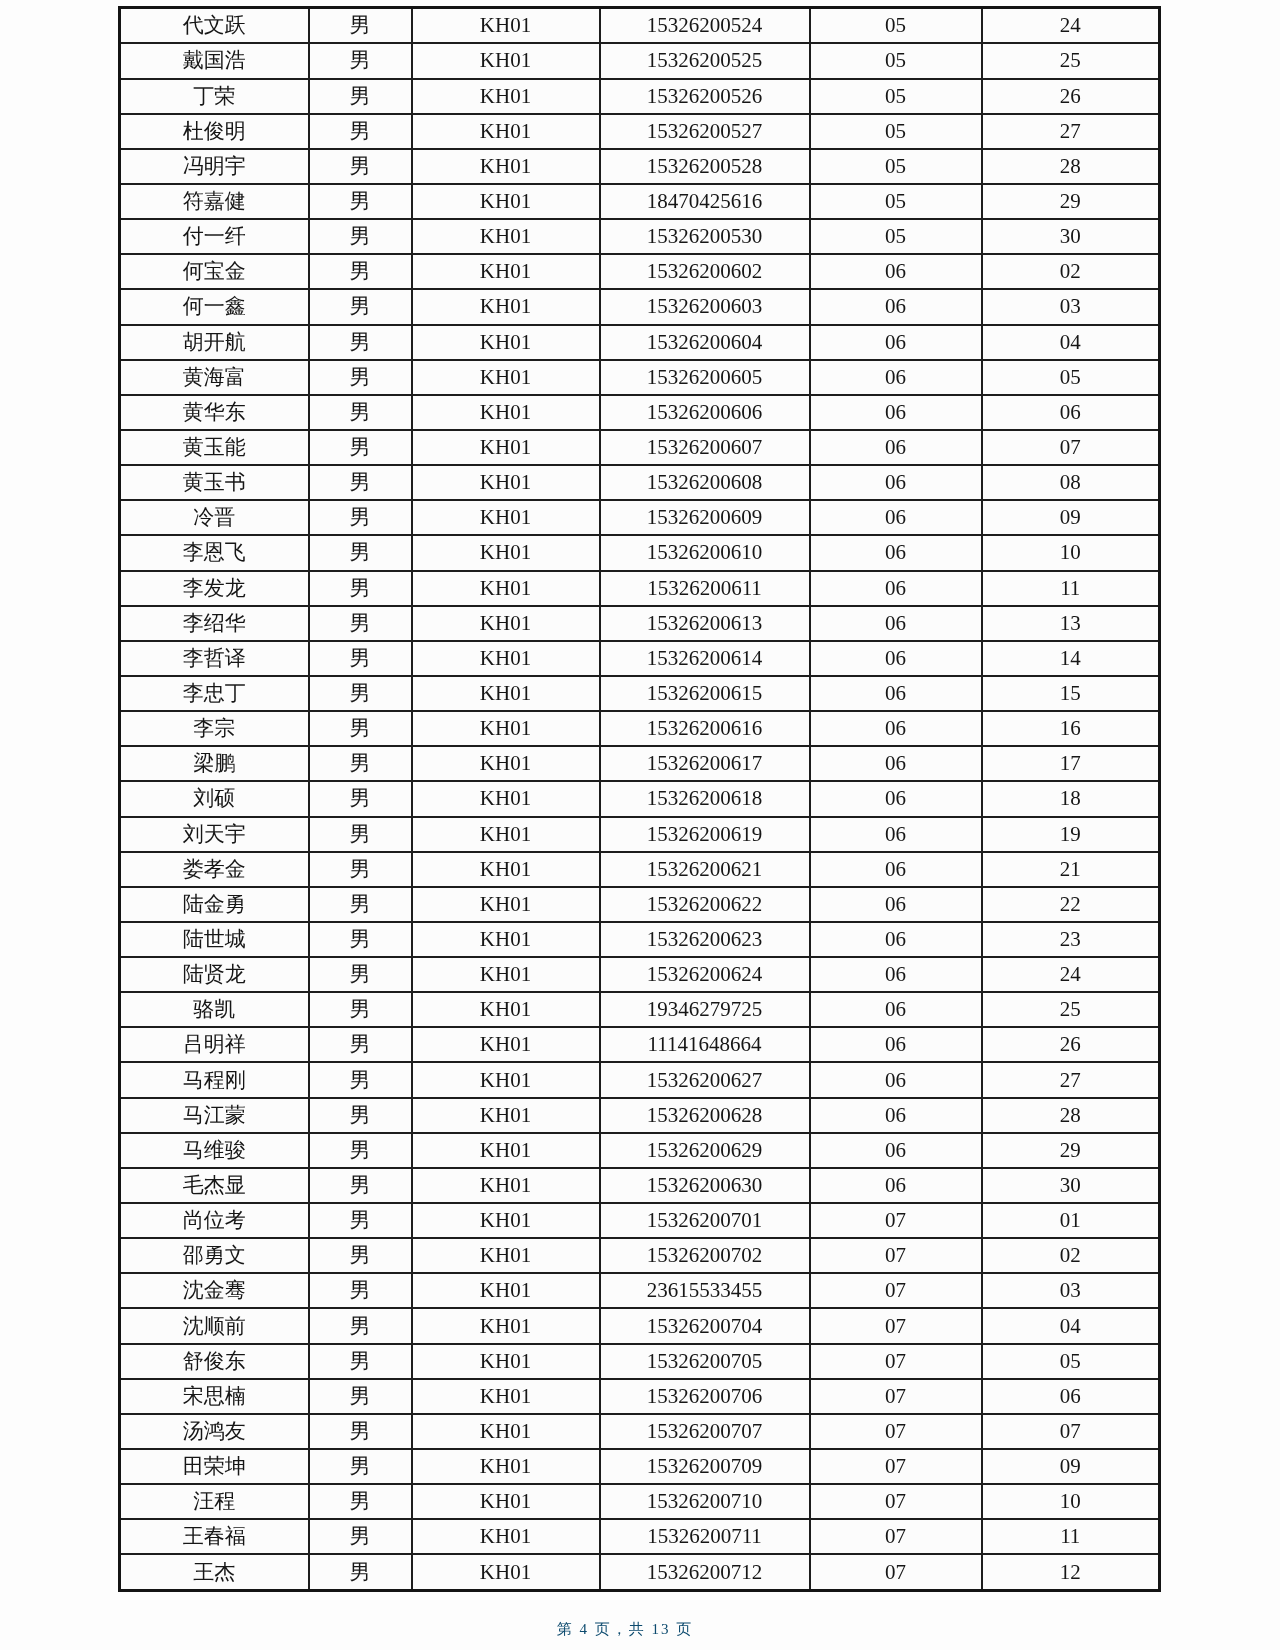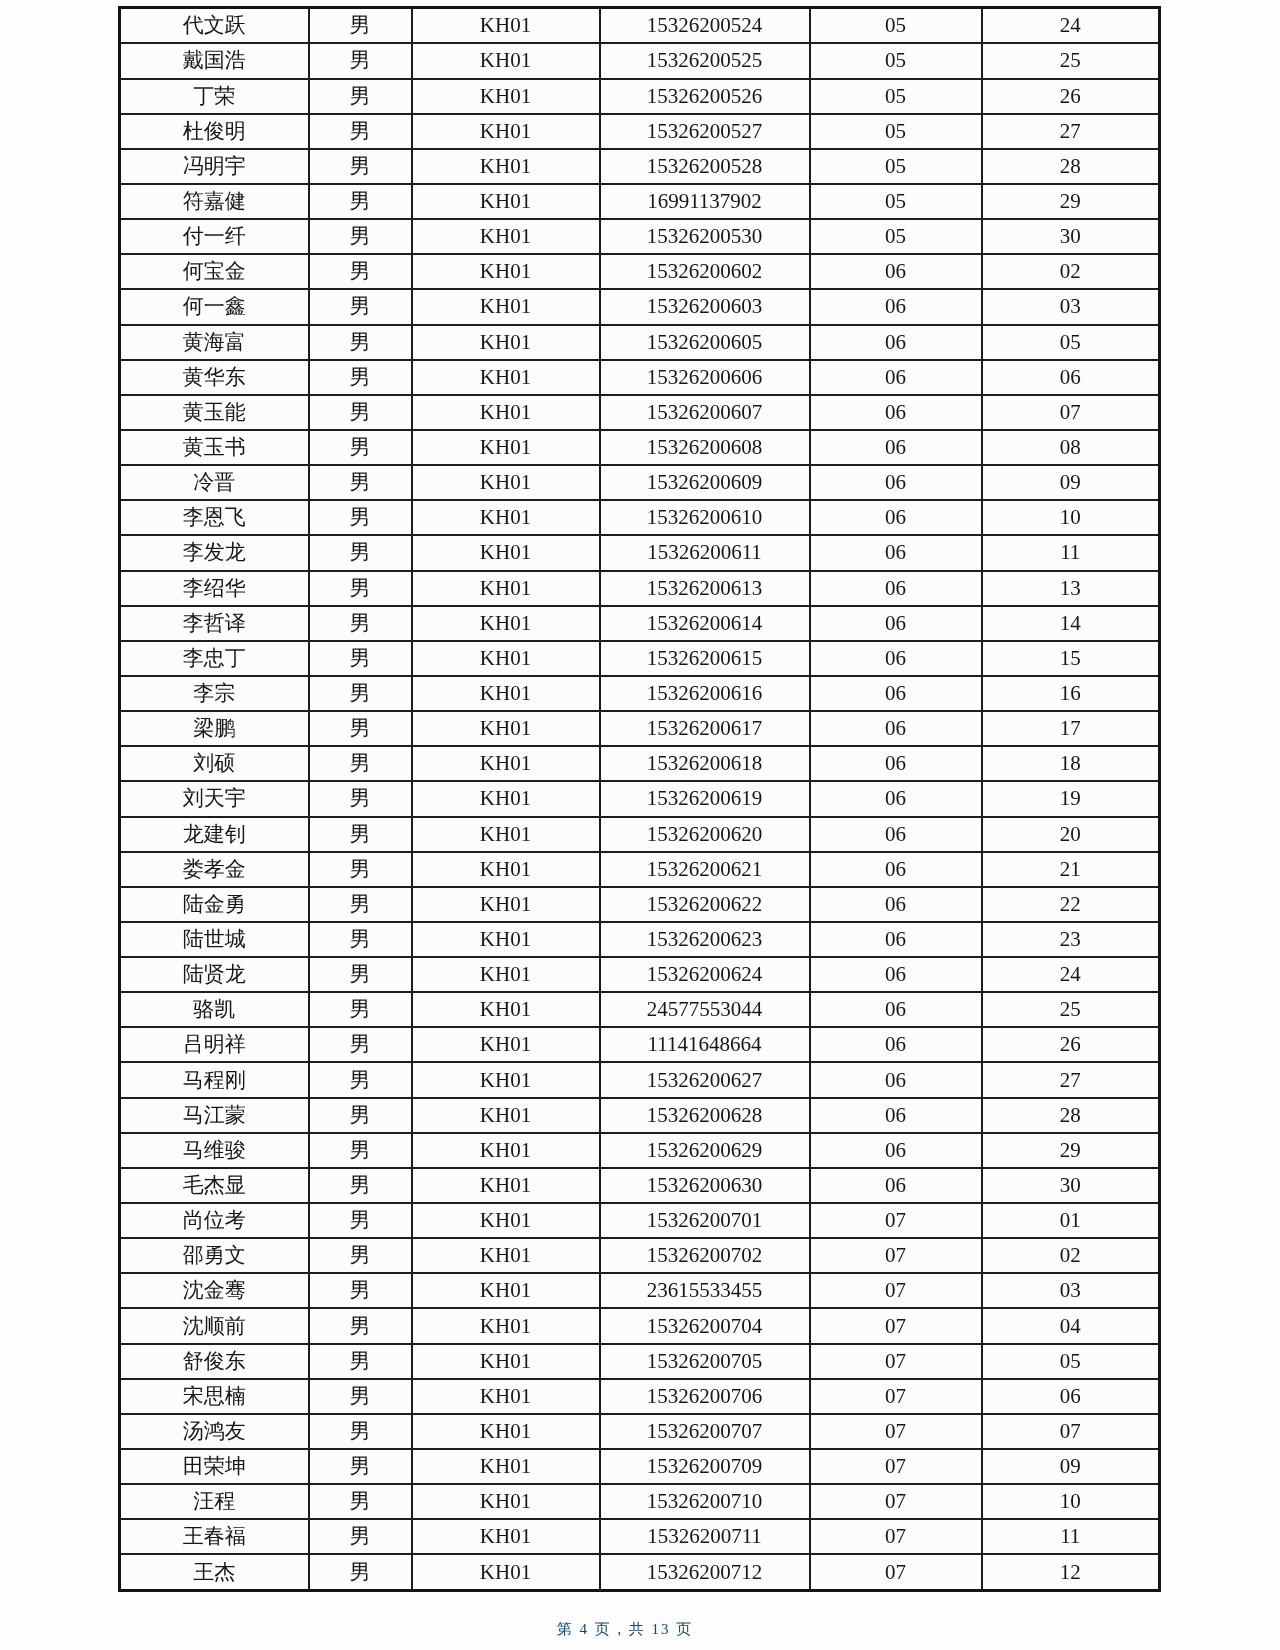--- a/index.html
+++ b/index.html
@@ -104,21 +104,21 @@
           <td>男</td>
           <td>KH01</td>
           <td>15326200528</td>
           <td>05</td>
           <td>28</td>
         </tr>
         <tr>
           <td>符嘉健</td>
           <td>男</td>
           <td>KH01</td>
-          <td>16991137902</td>
+          <td>18470425616</td>
           <td>05</td>
           <td>29</td>
         </tr>
         <tr>
           <td>付一纤</td>
           <td>男</td>
           <td>KH01</td>
           <td>15326200530</td>
           <td>05</td>
           <td>30</td>
@@ -133,20 +133,28 @@
         </tr>
         <tr>
           <td>何一鑫</td>
           <td>男</td>
           <td>KH01</td>
           <td>15326200603</td>
           <td>06</td>
           <td>03</td>
         </tr>
         <tr>
+          <td>胡开航</td>
+          <td>男</td>
+          <td>KH01</td>
+          <td>15326200604</td>
+          <td>06</td>
+          <td>04</td>
+        </tr>
+        <tr>
           <td>黄海富</td>
           <td>男</td>
           <td>KH01</td>
           <td>15326200605</td>
           <td>06</td>
           <td>05</td>
         </tr>
         <tr>
           <td>黄华东</td>
           <td>男</td>
@@ -245,28 +253,20 @@
         </tr>
         <tr>
           <td>刘天宇</td>
           <td>男</td>
           <td>KH01</td>
           <td>15326200619</td>
           <td>06</td>
           <td>19</td>
         </tr>
         <tr>
-          <td>龙建钊</td>
-          <td>男</td>
-          <td>KH01</td>
-          <td>15326200620</td>
-          <td>06</td>
-          <td>20</td>
-        </tr>
-        <tr>
           <td>娄孝金</td>
           <td>男</td>
           <td>KH01</td>
           <td>15326200621</td>
           <td>06</td>
           <td>21</td>
         </tr>
         <tr>
           <td>陆金勇</td>
           <td>男</td>
@@ -288,21 +288,21 @@
           <td>男</td>
           <td>KH01</td>
           <td>15326200624</td>
           <td>06</td>
           <td>24</td>
         </tr>
         <tr>
           <td>骆凯</td>
           <td>男</td>
           <td>KH01</td>
-          <td>24577553044</td>
+          <td>19346279725</td>
           <td>06</td>
           <td>25</td>
         </tr>
         <tr>
           <td>吕明祥</td>
           <td>男</td>
           <td>KH01</td>
           <td>11141648664</td>
           <td>06</td>
           <td>26</td>

